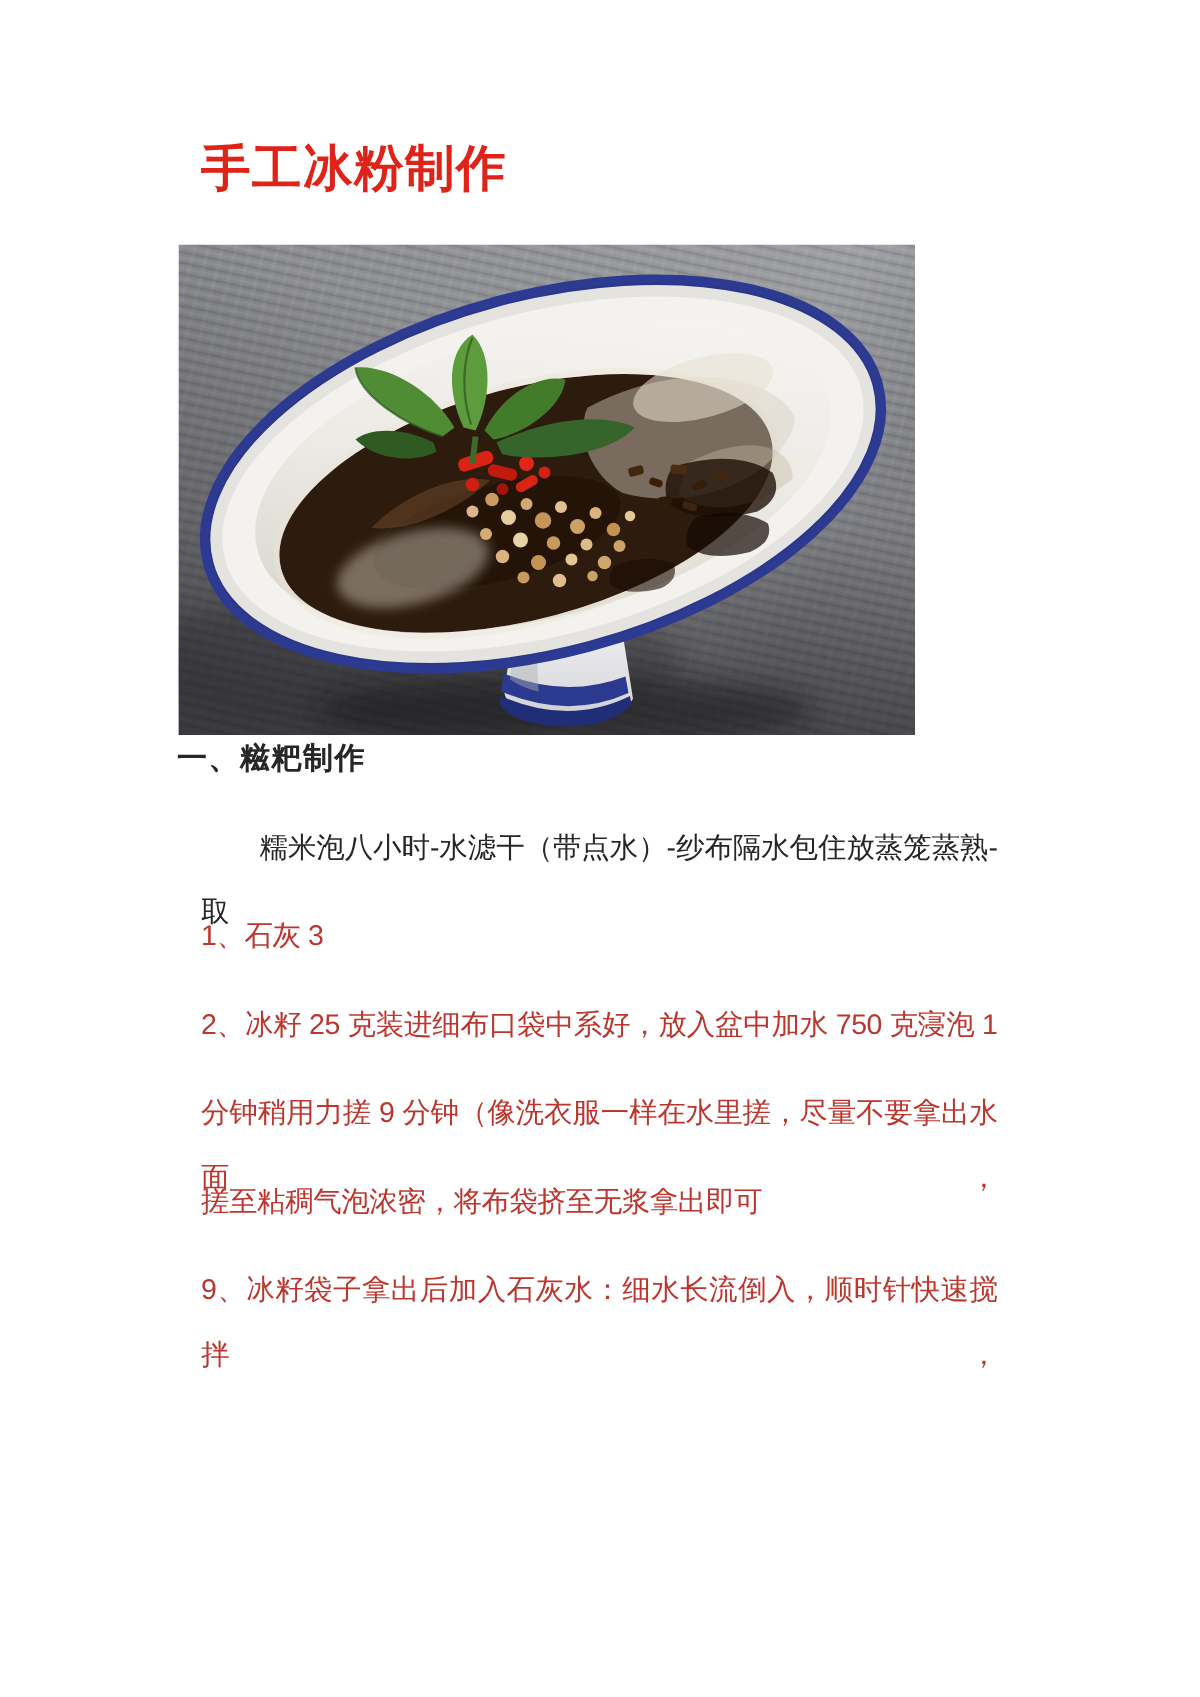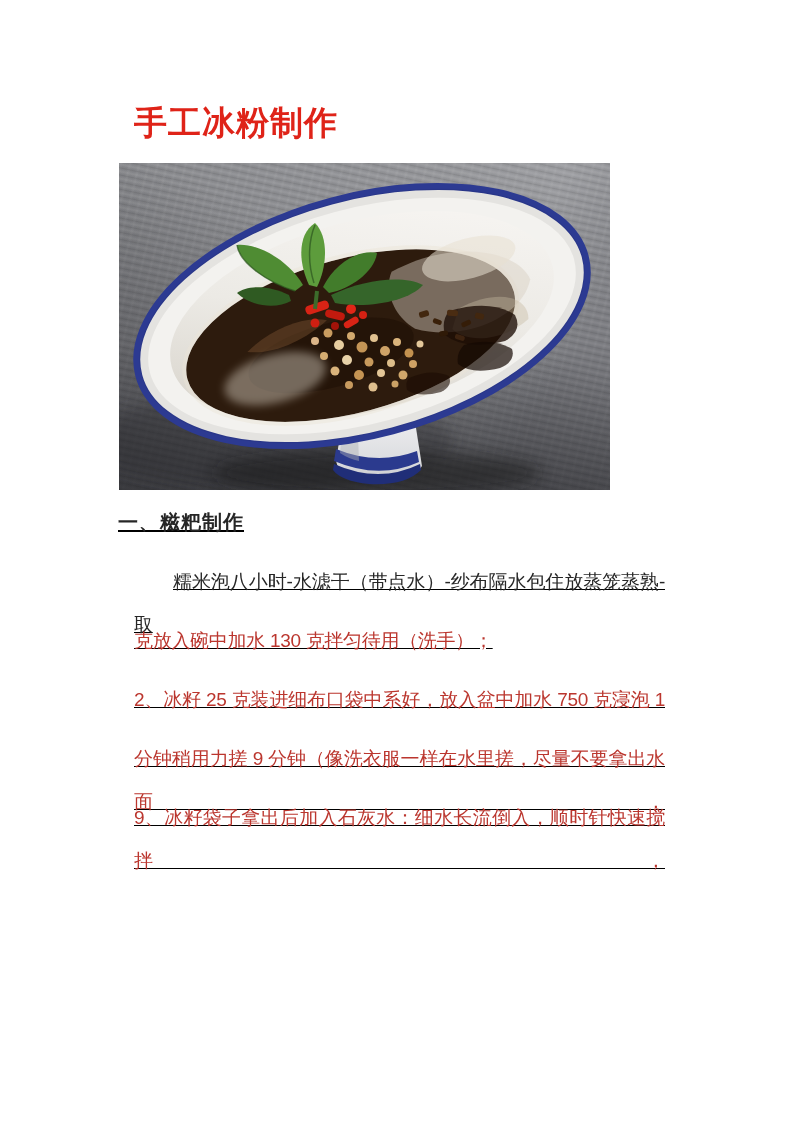--- a/index.html
+++ b/index.html
@@ -7,30 +7,30 @@
     --title-red:#df2318;
     --text-red:#bb362e;
     --text-black:#262626;
   }
   html,body{margin:0;padding:0;background:#fff;}
   .page{
     position:relative;width:800px;height:1131px;background:var(--page-bg);
     font-family:"Liberation Sans",sans-serif;overflow:hidden;
   }
   .title{
-    position:absolute;left:134px;top:103px;margin:0;
+    position:absolute;left:134px;top:92px;margin:0;
     font-size:33px;line-height:40px;font-weight:bold;
     color:var(--title-red);letter-spacing:1px;
   }
   .photo{
     position:absolute;left:119px;top:163px;width:491px;height:327px;margin:0;padding:0;
   }
   .photo svg{display:block;}
   .content{
-    position:absolute;left:118px;top:500px;width:563px;text-decoration:underline;
+    position:absolute;left:118px;top:484px;width:563px;
   }
   .sec{
     margin:0;font-size:20px;font-weight:bold;color:var(--text-black);
     line-height:44px;height:44px;letter-spacing:1px;
   }
   .ln{
     margin:16px;font-size:19px;letter-spacing:-0.3px;color:var(--text-black);
     line-height:43px;height:43px;white-space:nowrap;
     text-align:justify;text-justify:inter-character;
   }
@@ -188,19 +188,20 @@
         <path d="M212,132 C246,116 284,112 304,122 C290,138 250,146 216,140 Z" fill="#35652a"></path>
         <path d="M198,128 L196,146" stroke="#3c6b2b" stroke-width="4" fill="none"></path>
       </g>
     </svg>
   </figure>
 
   <main class="content">
     <h2 class="sec">一、糍粑制作</h2>
     <p class="ln just indent">糯米泡八小时-水滤干（带点水）-纱布隔水包住放蒸笼蒸熟-取</p>
 
-    <p class="ln red">克放入碗中加水 130 克拌匀待用（洗手）；</p>
+    <p class="ln red">1、石灰 3</p>
     <p class="ln red just">2、冰籽 25 克装进细布口袋中系好，放入盆中加水 750 克寖泡 1</p>
     <p class="ln red just">分钟稍用力搓 9 分钟（像洗衣服一样在水里搓，尽量不要拿出水面，</p>
+    <p class="ln red">搓至粘稠气泡浓密，将布袋挤至无浆拿出即可</p>
     <p class="ln red just">9、冰籽袋子拿出后加入石灰水：细水长流倒入，顺时针快速搅拌，</p>
   </main>
 
 </div>
 
 </body></html>

